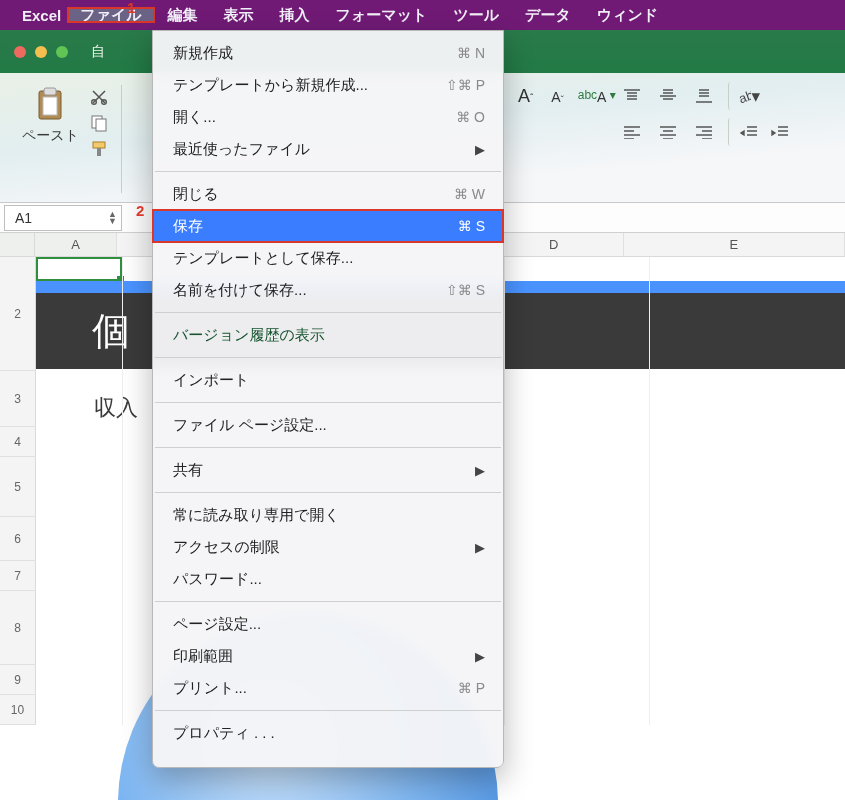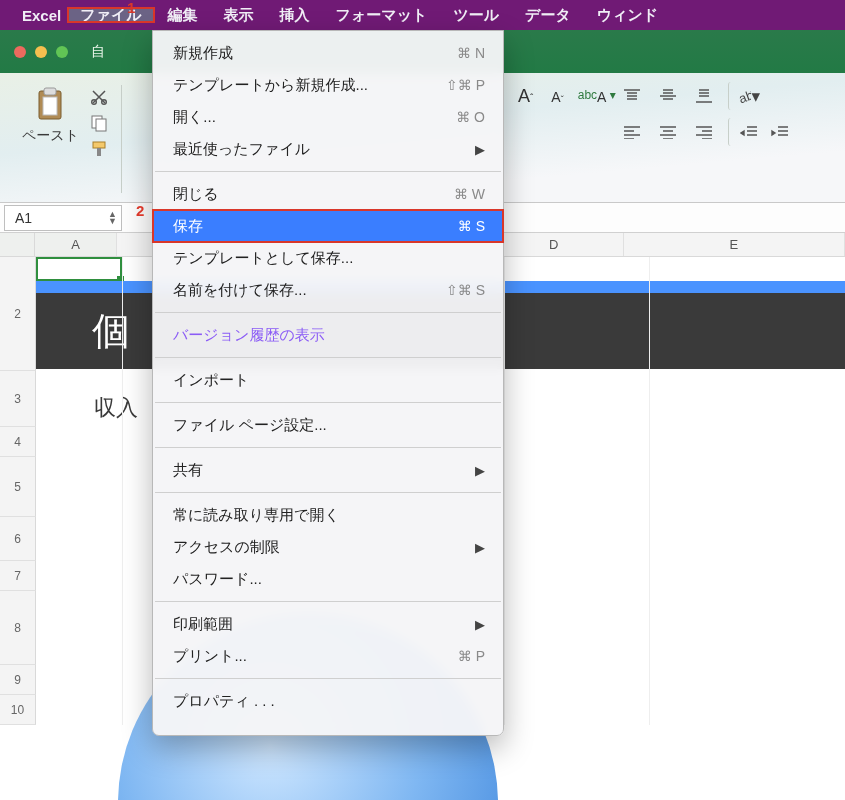--- a/index.html
+++ b/index.html
@@ -163,21 +163,21 @@
   z-index: 40;
   font-size: 15px;
 }
 .menu-item {
   display:flex; align-items:center; justify-content:space-between;
   height: 32px;
   padding: 0 18px 0 20px;
   color:#222;
   cursor: default;
 }
-.menu-item.disabled { color:#8b5cf6; }
+.menu-item.disabled { color:#14532d; }
 .menu-item.highlighted {
   background:#3a7eff;
   color:#fff;
   outline: 2px solid #d9372a;
   outline-offset: -1px;
 }
 .menu-sep { height:1px; background:#cfcfcf; margin: 6px 2px; }
 .shortcut { color:#8a8a8a; font-size:14px; display:flex; align-items:center; gap:1px;}
 .menu-item.highlighted .shortcut { color:#fff; }
 .submenu-arrow { font-size:13px; color:#444; }
@@ -454,20 +454,23 @@
     </div>
     <div class="menu-item">
       <span>アクセスの制限</span>
       <span class="submenu-arrow">▶</span>
     </div>
     <div class="menu-item">
       <span>パスワード...</span>
     </div>
     <div class="menu-sep"></div>
     <div class="menu-item">
+      <span>ページ設定...</span>
+    </div>
+    <div class="menu-item">
       <span>印刷範囲</span>
       <span class="submenu-arrow">▶</span>
     </div>
     <div class="menu-item">
       <span>プリント...</span>
       <span class="shortcut">⌘ P</span>
     </div>
     <div class="menu-sep"></div>
     <div class="menu-item">
       <span>プロパティ . . .</span>

